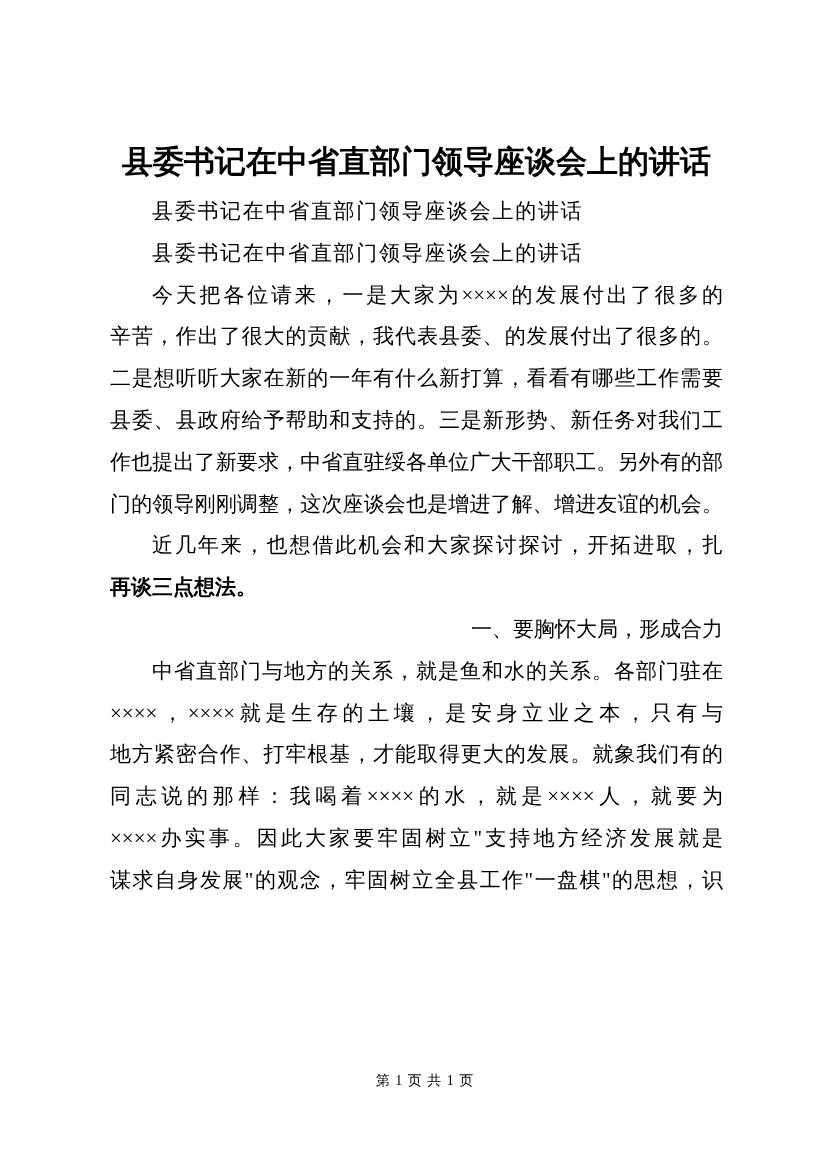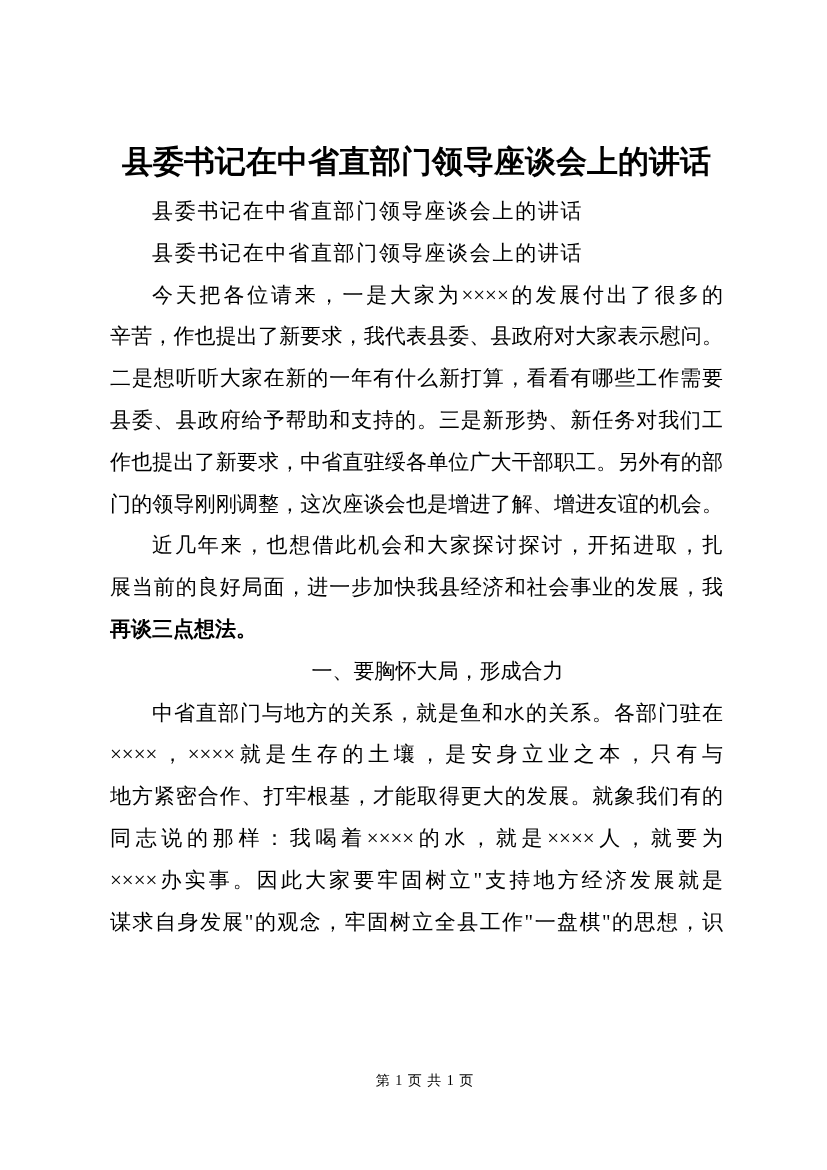--- a/index.html
+++ b/index.html
@@ -56,21 +56,21 @@
     font-weight: bold;
   }
   .subtitle-line {
     text-align: left;
     text-align-last: auto;
     text-indent: 2em;
     letter-spacing: 1.7px;
   }
   .heading {
     text-indent: 2em;
-    text-align: center;
+    text-align: right;
   }
   .footer {
     position: absolute;
     top: 1072px;
     left: 110px;
     width: 630px;
     font-size: 14px;
     text-align: center;
     letter-spacing: 1px;
   }
@@ -84,30 +84,29 @@
 
   <div class="content">
 
     <div>
         <div class="subtitle-line">县委书记在中省直部门领导座谈会上的讲话</div>
         <div class="subtitle-line">县委书记在中省直部门领导座谈会上的讲话</div>
       </div>
 
     <div>
         <div class="line first">今天把各位请来，一是大家为××××的发展付出了很多的</div>
-        <div class="line">辛苦，作也提出了新要求，我代表县委、县政府对大家表示慰问。</div>
+        <div class="line">辛苦，作出了很大的贡献，我代表县委、的发展付出了很多的。</div>
         <div class="line">二是想听听大家在新的一年有什么新打算，看看有哪些工作需要</div>
         <div class="line">县委、县政府给予帮助和支持的。三是新形势、新任务对我们工</div>
         <div class="line">作也提出了新要求，中省直驻绥各单位广大干部职工。另外有的部</div>
         <div class="line">门的领导刚刚调整，这次座谈会也是增进了解、增进友谊的机会。</div>
       </div>
 
     <div>
         <div class="line first">近几年来，也想借此机会和大家探讨探讨，开拓进取，扎</div>
-        <div class="line">展当前的良好局面，进一步加快我县经济和社会事业的发展，我</div>
         <div class="line last-left">再谈三点想法。</div>
       </div>
 
     <div class="heading">一、要胸怀大局，形成合力</div>
 
     <div>
         <div class="line first">中省直部门与地方的关系，就是鱼和水的关系。各部门驻在</div>
         <div class="line">××××，××××就是生存的土壤，是安身立业之本，只有与</div>
         <div class="line">地方紧密合作、打牢根基，才能取得更大的发展。就象我们有的</div>
         <div class="line">同志说的那样：我喝着××××的水，就是××××人，就要为</div>

